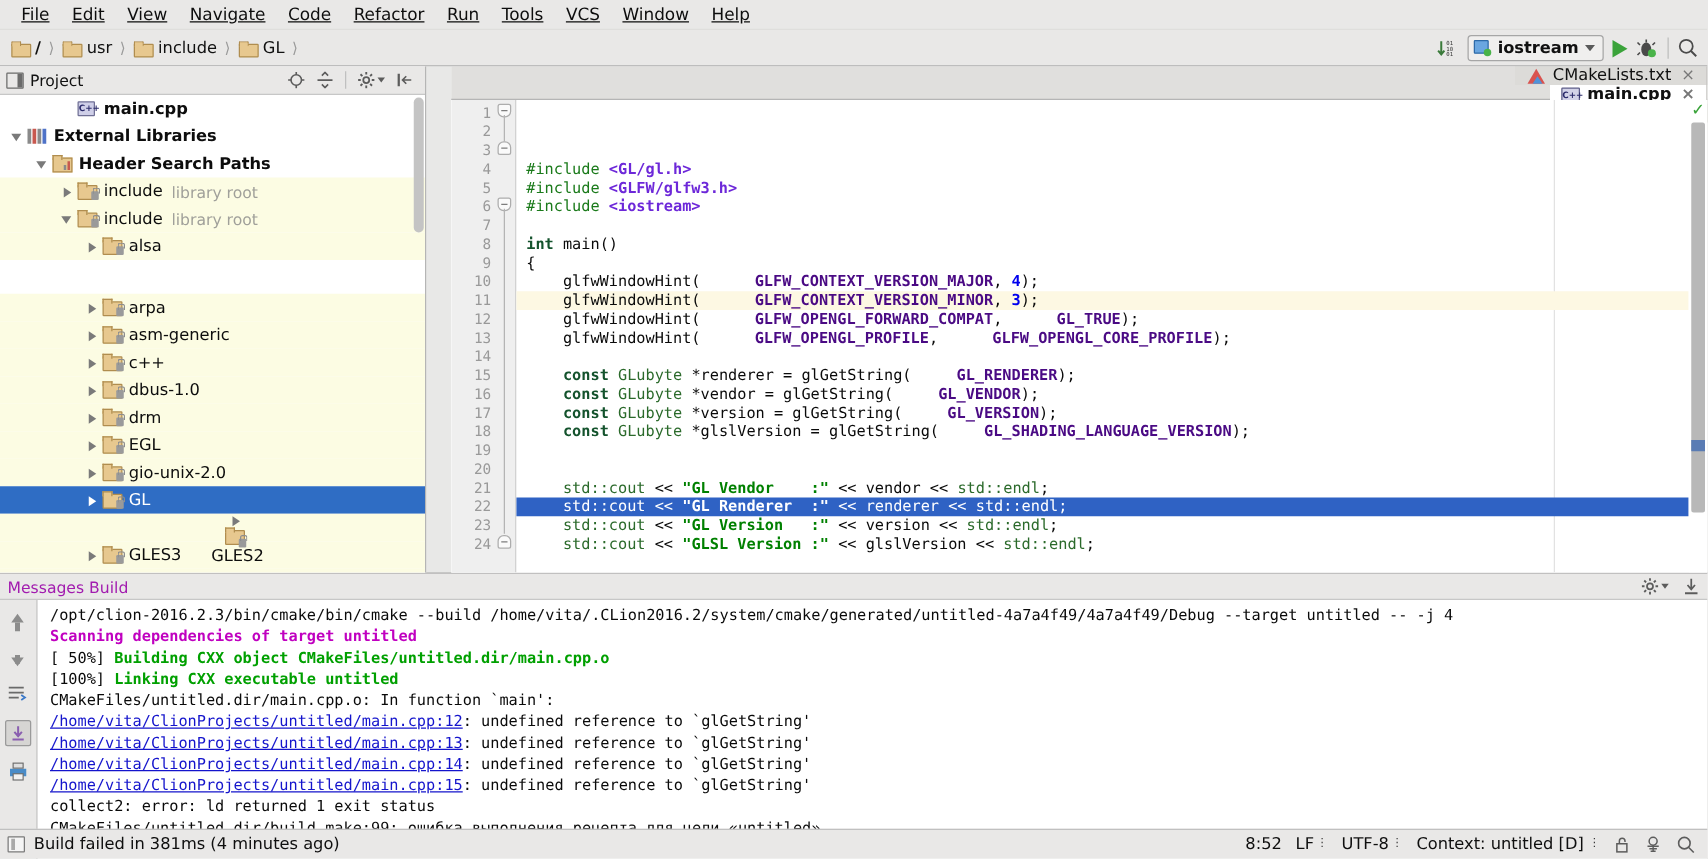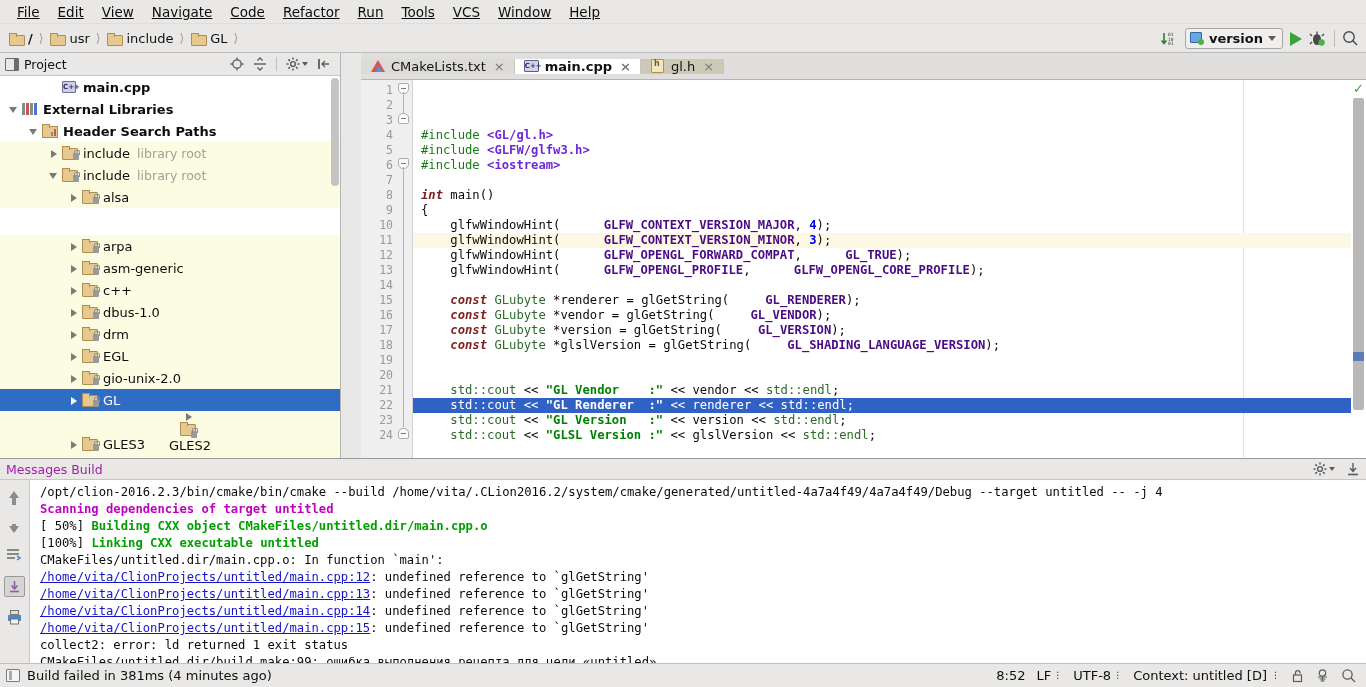--- a/index.html
+++ b/index.html
@@ -148,22 +148,23 @@
   .ic-hsp em b:nth-child(1) { left: 0; height: 4px; background: #8a8a8a; }
   .ic-hsp em b:nth-child(2) { left: 3px; height: 7px; background: #c8584f; }
   .tree-scroll {
     position: absolute; right: 1px; top: 2px; width: 8px; height: 108px;
     background: #c4c4c4; border-radius: 4px;
   }
 
   
   .editor-pane { flex: 1; display: flex; flex-direction: column; background: #ffffff; min-width: 0; }
   .tabs {
-    height: 27px; background: #e0dfdd; display: flex; align-items: center;
+    height: 27px; background: #e0dfdd; display: flex; align-items: flex-end;
     border-bottom: 1px solid #b5b5b5;
+    flex-direction: column;
   }
   .tab {
     display: flex; align-items: center; gap: 6px; padding: 0 9px;
     font-size: 13px; color: #111; cursor: default; white-space: nowrap;
     border-right: 1px solid #c6c5c2;
   }
   .tab.active { background: #ffffff; font-weight: 700; }
   .tab.dim { background: #ccc9b6; }
   .tab.plain { background: #dcdbd8; }
   .tab .x { color: #777; font-size: 13px; margin-left: 2px; }
@@ -204,21 +205,21 @@
   .code {
     flex: 1; position: relative; overflow: hidden;
     font-family: "DejaVu Sans Mono", "Liberation Mono", monospace;
     font-size: 12.2px; line-height: 15px; padding-top: 3px;
     white-space: pre; color: #0a0a0a;
   }
   .cl { height: 15px; line-height: 15px; padding-left: 8px; position: relative; }
   .cl.caretline { background: #fdf8e3; }
   .cl.selline { background: #2f62c4; color: #fff; }
   .cl.selline * { color: #fff !important; }
-  .kw { color: #7f1d1d; font-weight: 700; font-style: italic; }
+  .kw { color: #14532d; font-weight: 700; }
   .inc { color: #6d28d9; font-weight: 700; }
   .pre { color: #1a7a1a; }
   .str { color: #008000; font-weight: 700; }
   .macro { color: #4a0a84; font-weight: 700; margin-left: 36px; }
   .typ { color: #2b6a2b; }
   .num { color: #0000ee; font-weight: 700; }
   .fn { color: #0a0a0a; }
   .op { color: #0a0a0a; }
   .margin-line {
     position: absolute; top: 0; bottom: 0; width: 1px; background: #e2e2e2;
@@ -331,21 +332,21 @@
           <text x="8" y="5" font-size="4.5" fill="#333" font-family="monospace">01</text>
           <text x="8" y="9.5" font-size="4.5" fill="#333" font-family="monospace">10</text>
           <text x="8" y="14" font-size="4.5" fill="#333" font-family="monospace">01</text>
         </svg>
       </span>
       <div class="runconfig">
         <span style="display:inline-block;width:14px;height:13px;position:relative;">
           <span style="position:absolute;left:0;top:0;width:12px;height:11px;background:#6aa6e0;border:1px solid #2d6aa8;border-radius:1px;"></span>
           <span style="position:absolute;right:0;bottom:0;width:6px;height:6px;background:#49b349;border-radius:50%;"></span>
         </span>
-        <span class="nm">version</span>
+        <span class="nm">iostream</span>
         <span class="caret-dn"></span>
       </div>
       <span class="run-tri"></span>
       <span class="tb-ic" style="display:flex;align-items:center;">
         <svg width="17" height="16" viewBox="0 0 17 16">
           <ellipse cx="8" cy="8.5" rx="4" ry="5.5" fill="#4a4a4a"></ellipse>
           <path d="M3 5 L1 3 M3 11 L1 13 M13 5 L15 3 M13 11 L15 13 M8 3 L8 0.5" stroke="#4a4a4a" stroke-width="1.3" fill="none"></path>
           <circle cx="12.5" cy="11.5" r="3.2" fill="#49b349"></circle>
         </svg>
       </span>

